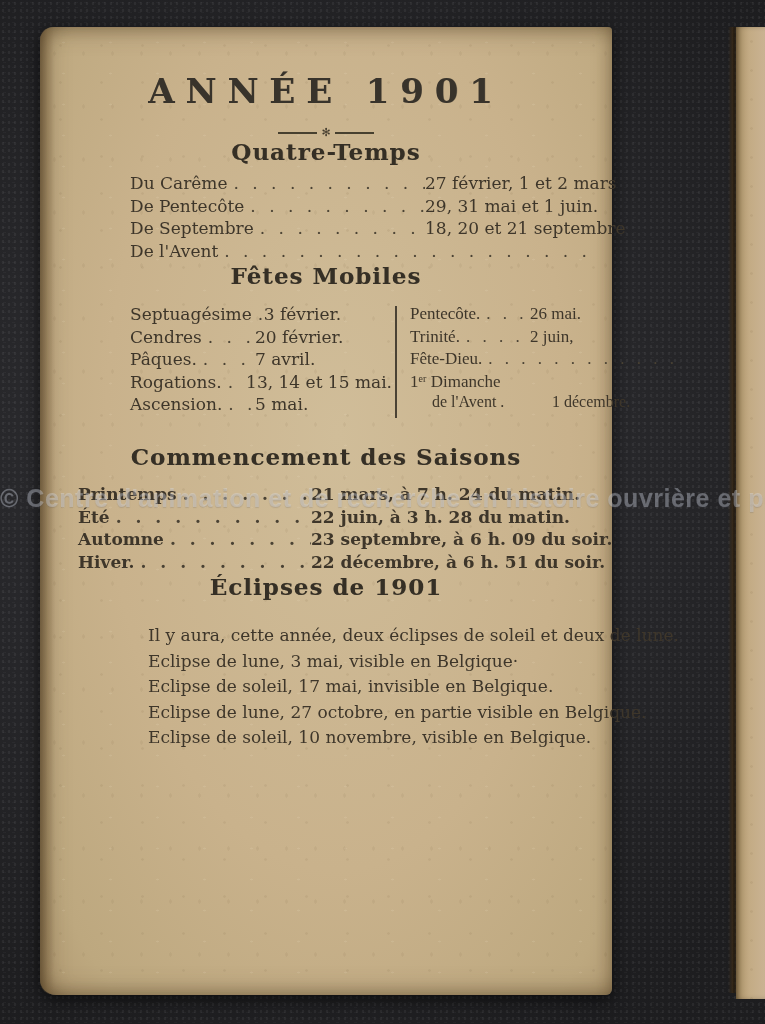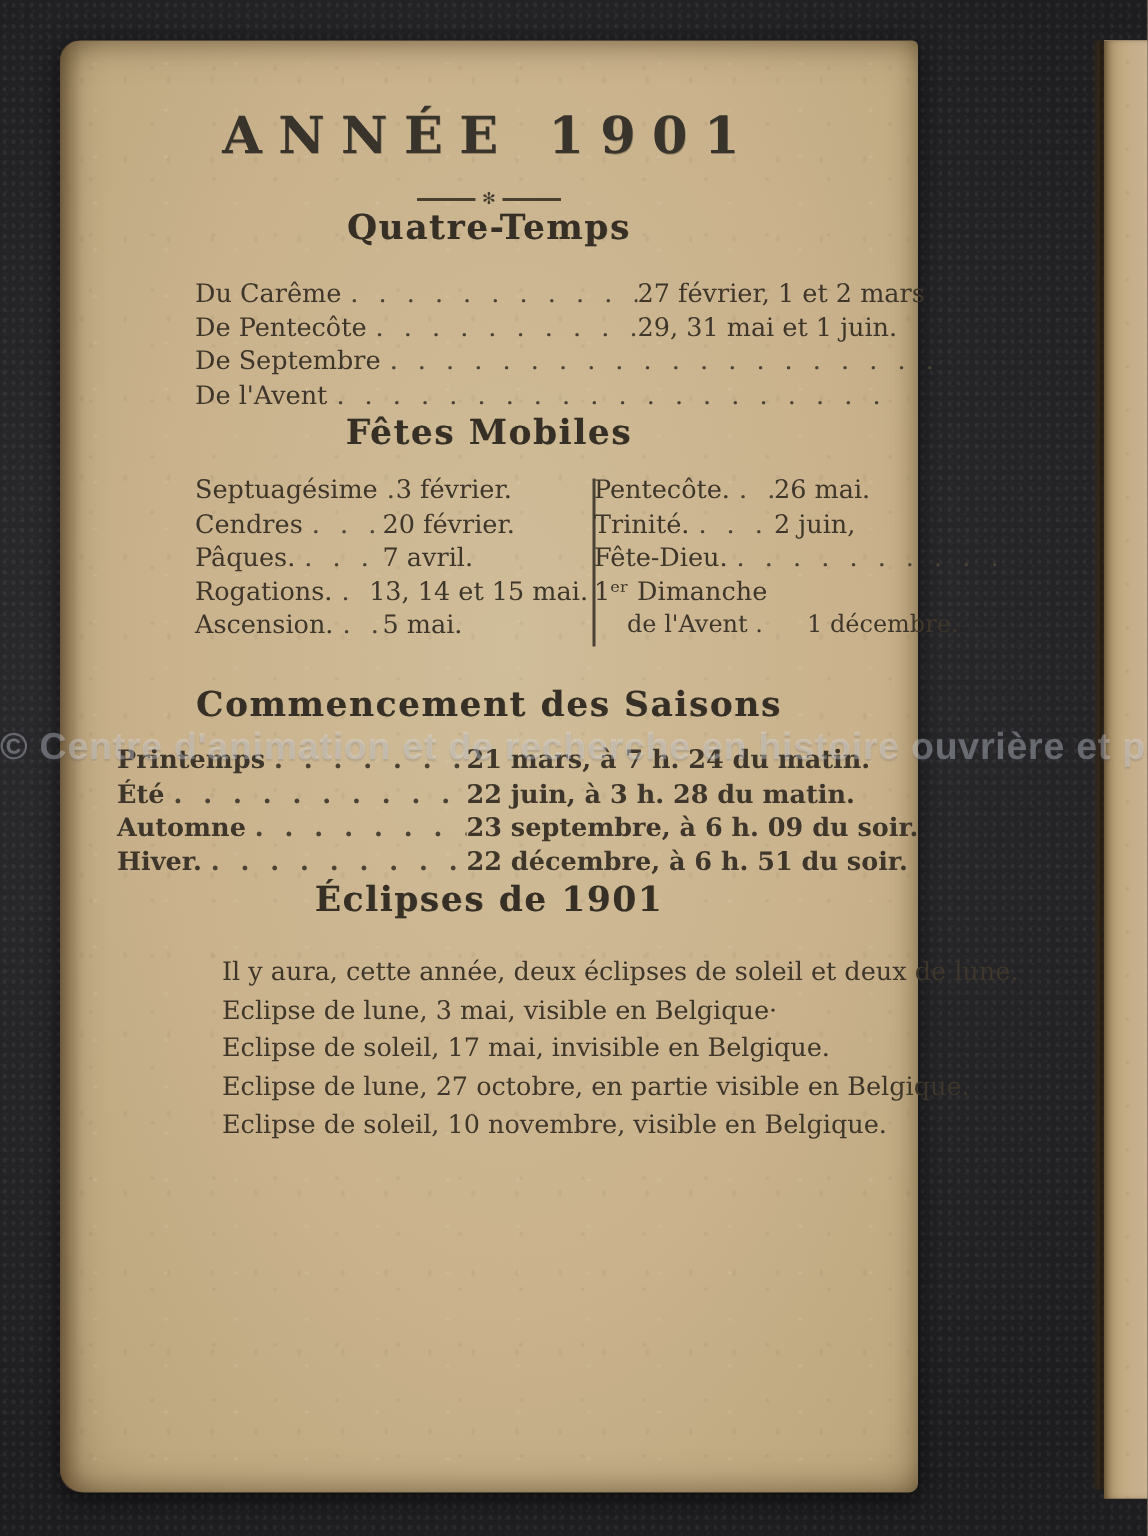--- a/index.html
+++ b/index.html
@@ -114,30 +114,30 @@
   .row .lbl { flex: 0 0 auto; }
   .row .dots {
     flex: 1 1 0; overflow: hidden;
     padding: 0 6px;
     letter-spacing: 4px;
     color: #4a4234;
   }
   .row .val { text-align: left; }
 
   
-  .qt-rows { margin: 20px 0 0 90px; width: 540px; }
+  .qt-rows { margin: 7px 0 0 90px; width: 540px; }
   .qt-rows .val { flex: 0 0 245px; }
   .sa-rows { margin: 13px 0 0 38px; width: 540px; font-weight: bold; }
   .sa-rows .val { flex: 0 0 307px; }
 
   
   .fm-cols { position: relative; margin-top: 14px; height: 140px; }
   .fm-left  { position: absolute; left: 90px;  width: 262px; }
   .fm-left .val  { flex: 0 0 137px; }
-  .fm-right { position: absolute; left: 356px; width: 276px; }
+  .fm-right { position: absolute; left: 370px; width: 276px; font-family: Liberation Serif, serif; }
   .fm-right .val { flex: 0 0 156px; }
   .fm-divider {
     position: absolute; left: 355px; top: 3px;
     width: 1.5px; height: 112px;
     background: #4a4234;
   }
   .fm-line2 { display: flex; align-items: baseline; }
   .fm-line2 .lbl2 { flex: 0 0 120px; padding-left: 22px; }
   .fm-line2 .val { flex: 0 0 156px; }
 
@@ -170,20 +170,21 @@
       <span class="val">27 février, 1 et 2 mars</span>
     </div>
     <div class="row">
       <span class="lbl">De Pentecôte</span>
       <span class="dots">.  .  .  .  .  .  .  .  .  .  .  .  .  .  .  .  .  .  .  .</span>
       <span class="val">29, 31 mai et 1 juin.</span>
     </div>
     <div class="row">
       <span class="lbl">De Septembre</span>
       <span class="dots">.  .  .  .  .  .  .  .  .  .  .  .  .  .  .  .  .  .  .  .</span>
+      <span class="val">18, 20 et 21 septembre</span>
     </div>
     <div class="row">
       <span class="lbl">De l'Avent</span>
       <span class="dots">.  .  .  .  .  .  .  .  .  .  .  .  .  .  .  .  .  .  .  .</span>
     </div>
   </div>
 
   <h2 class="sec-heading h-fm">Fêtes Mobiles</h2>
   <div class="fm-cols">
     <div class="fm-left">

